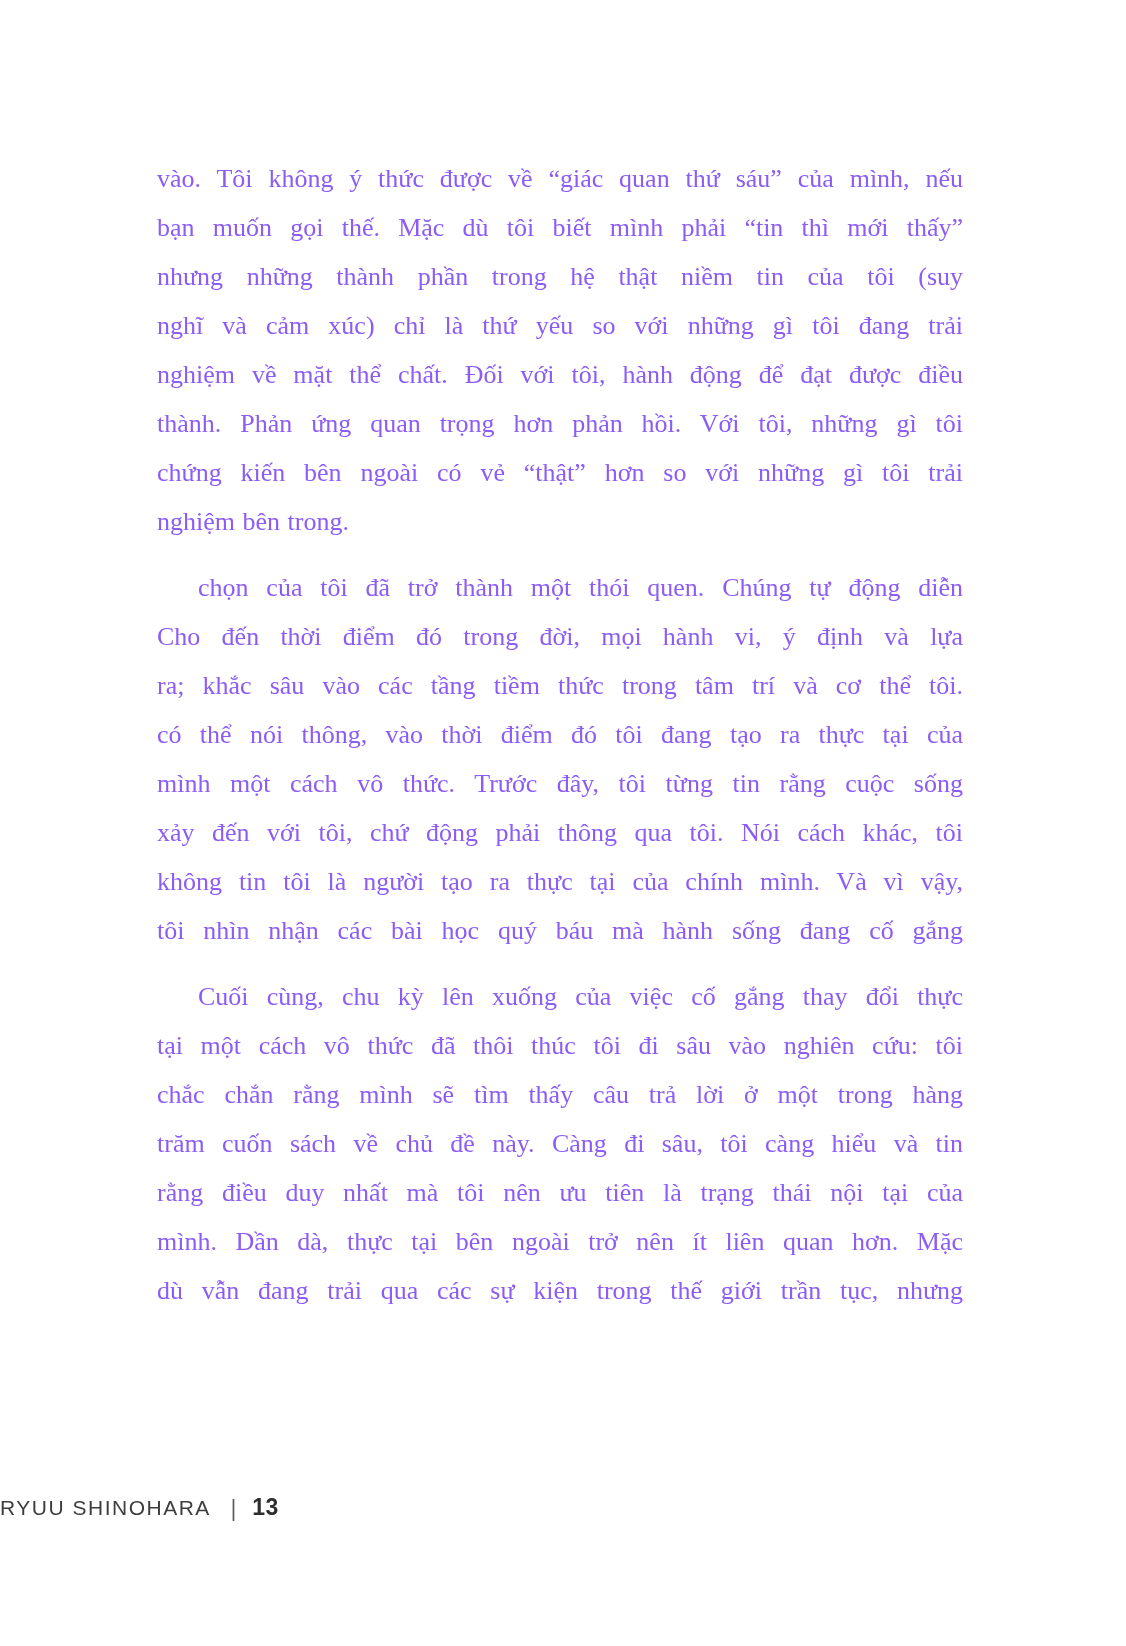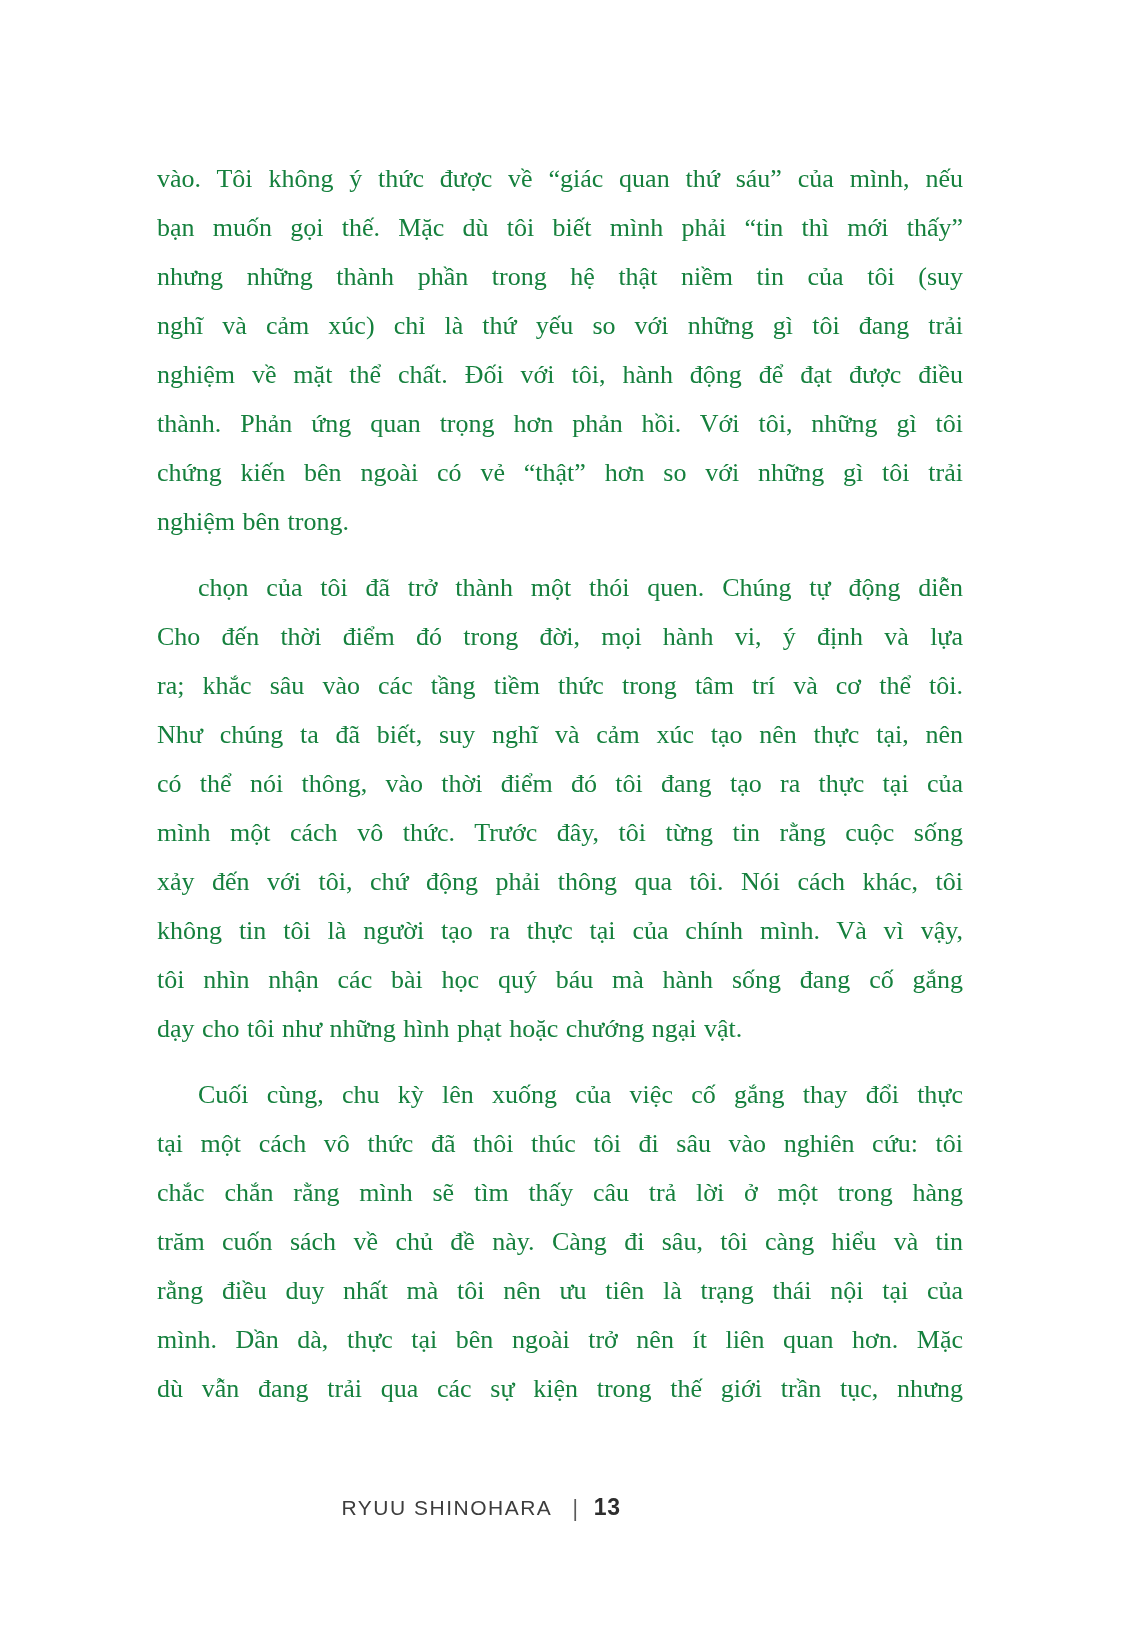--- a/index.html
+++ b/index.html
@@ -12,21 +12,21 @@
     background: #ffffff;
     position: relative;
     overflow: hidden;
     font-family: "Liberation Serif", "DejaVu Serif", serif;
   }
   .text-block {
     position: absolute;
     left: 157px;
     top: 154px;
     width: 806px;
-    color: #15803d;
+    color: #8b5cf6;
   }
   .para {
     margin: 0;
     padding: 0;
   }
   .para + .para {
     margin-top: 17px;
   }
   .line {
     font-size: 26px;
@@ -40,21 +40,20 @@
     text-align-last: left;
   }
   .para.indent .line:first-child {
     text-indent: 41px;
   }
   .footer {
     position: absolute;
     left: 0;
     top: 1494px;
     width: 962px;
-    text-align: center;
     font-family: "Liberation Sans", "DejaVu Sans", sans-serif;
     color: #3d3d3d;
     font-size: 21px;
   }
   .footer .author {
     letter-spacing: 1.5px;
     font-weight: 400;
   }
   .footer .sep {
     display: inline-block;
@@ -82,27 +81,25 @@
         <div class="line">nghĩ và cảm xúc) chỉ là thứ yếu so với những gì tôi đang trải</div>
         <div class="line">nghiệm về mặt thể chất. Đối với tôi, hành động để đạt được điều</div>
         <div class="line">thành. Phản ứng quan trọng hơn phản hồi. Với tôi, những gì tôi</div>
         <div class="line">chứng kiến bên ngoài có vẻ “thật” hơn so với những gì tôi trải</div>
         <div class="line no-justify-last">nghiệm bên trong.</div>
       </div>
       <div class="para indent">
         <div class="line">chọn của tôi đã trở thành một thói quen. Chúng tự động diễn</div>
         <div class="line">Cho đến thời điểm đó trong đời, mọi hành vi, ý định và lựa</div>
         <div class="line">ra; khắc sâu vào các tầng tiềm thức trong tâm trí và cơ thể tôi.</div>
-        <div class="line">Như chúng ta đã biết, suy nghĩ và cảm xúc tạo nên thực tại, nên</div>
         <div class="line">có thể nói thông, vào thời điểm đó tôi đang tạo ra thực tại của</div>
         <div class="line">mình một cách vô thức. Trước đây, tôi từng tin rằng cuộc sống</div>
         <div class="line">xảy đến với tôi, chứ động phải thông qua tôi. Nói cách khác, tôi</div>
         <div class="line">không tin tôi là người tạo ra thực tại của chính mình. Và vì vậy,</div>
         <div class="line">tôi nhìn nhận các bài học quý báu mà hành sống đang cố gắng</div>
-        <div class="line no-justify-last">dạy cho tôi như những hình phạt hoặc chướng ngại vật.</div>
       </div>
       <div class="para indent">
         <div class="line">Cuối cùng, chu kỳ lên xuống của việc cố gắng thay đổi thực</div>
         <div class="line">tại một cách vô thức đã thôi thúc tôi đi sâu vào nghiên cứu: tôi</div>
         <div class="line">chắc chắn rằng mình sẽ tìm thấy câu trả lời ở một trong hàng</div>
         <div class="line">trăm cuốn sách về chủ đề này. Càng đi sâu, tôi càng hiểu và tin</div>
         <div class="line">rằng điều duy nhất mà tôi nên ưu tiên là trạng thái nội tại của</div>
         <div class="line">mình. Dần dà, thực tại bên ngoài trở nên ít liên quan hơn. Mặc</div>
         <div class="line">dù vẫn đang trải qua các sự kiện trong thế giới trần tục, nhưng</div>
       </div>

